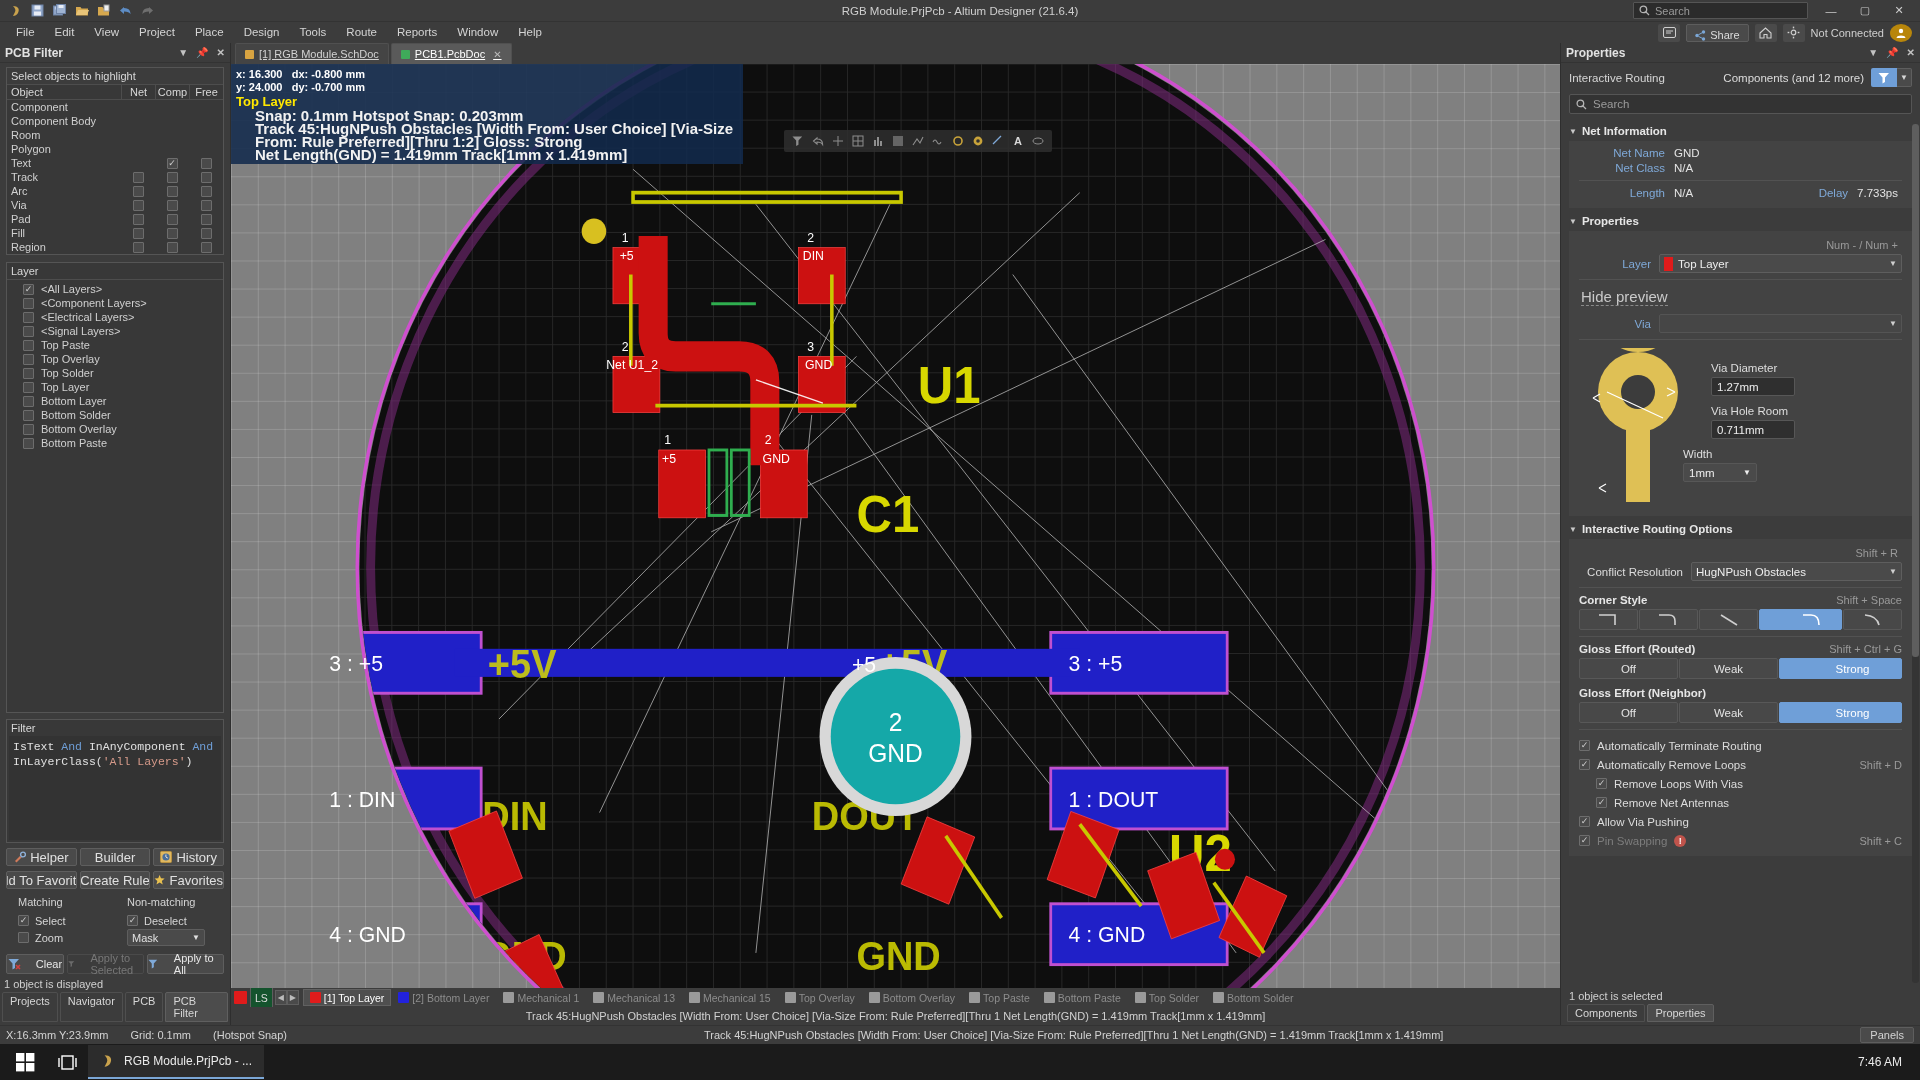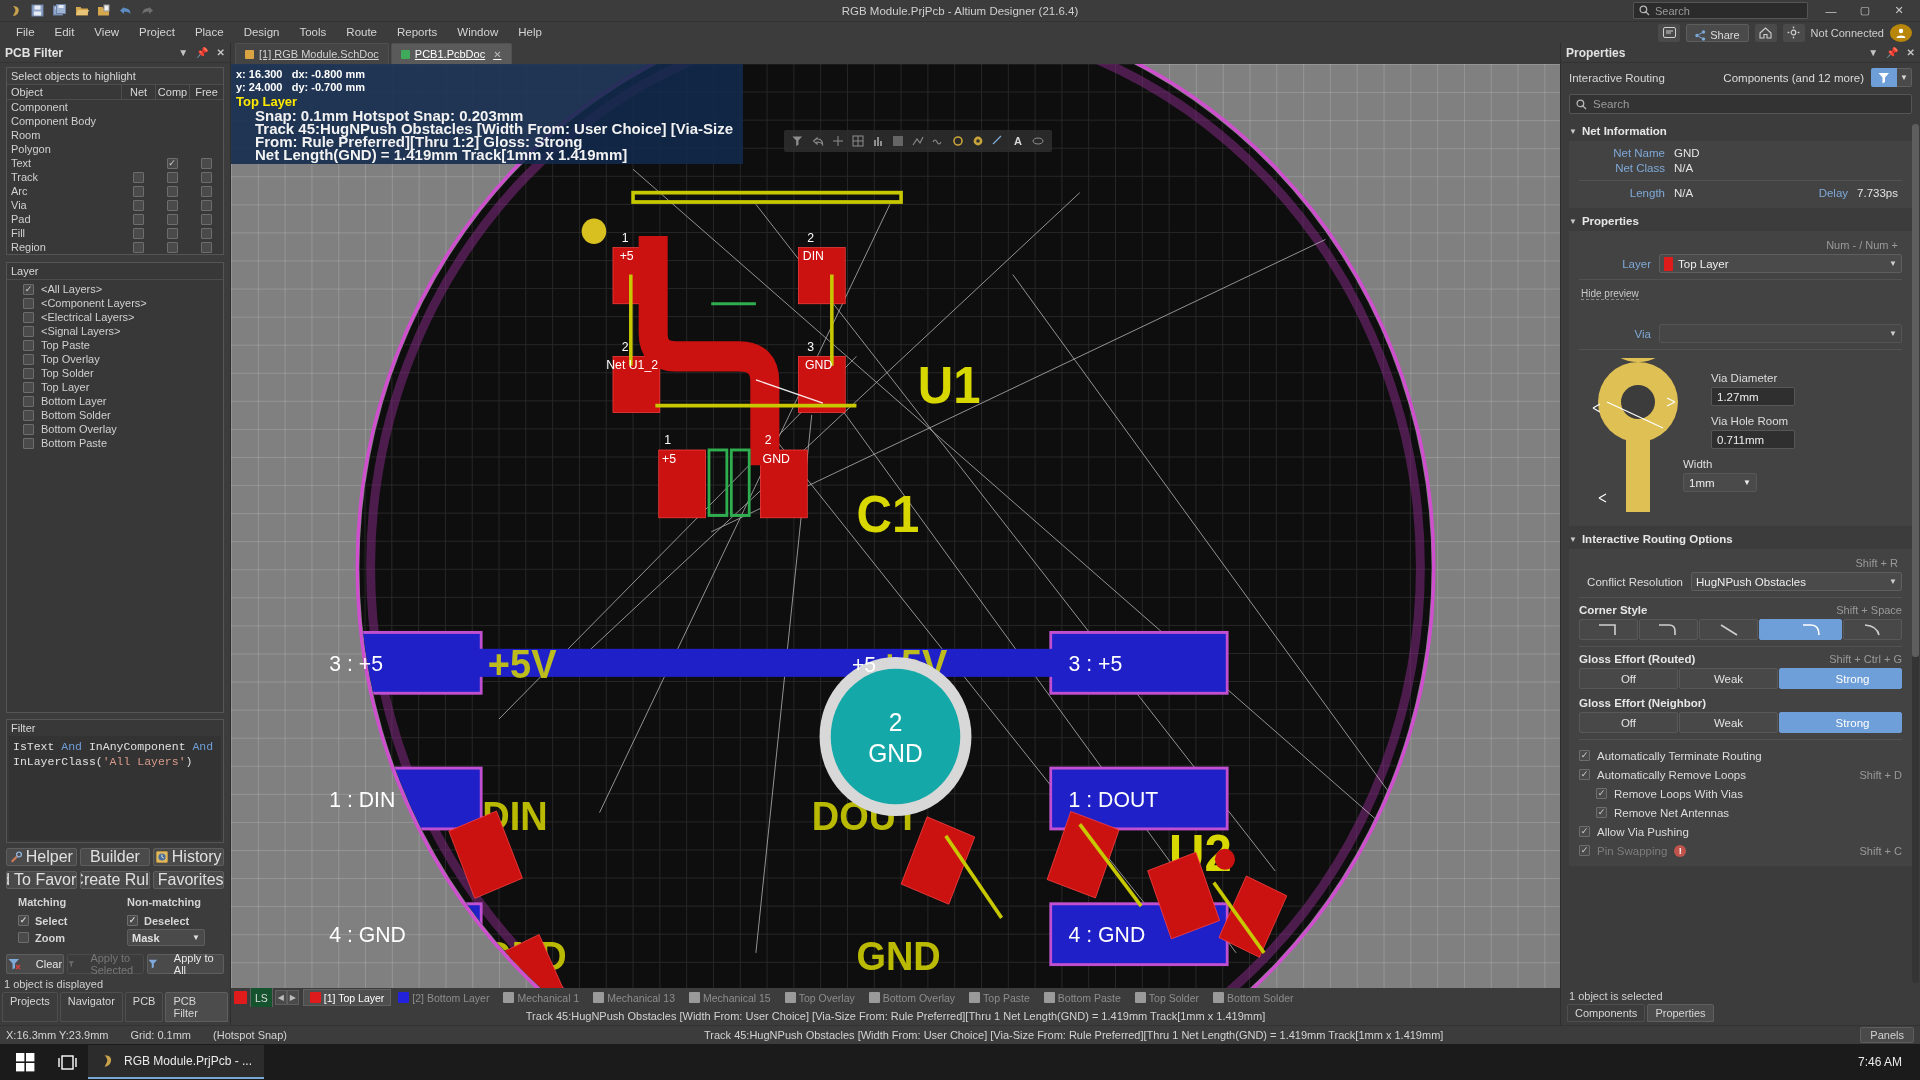--- a/index.html
+++ b/index.html
@@ -81,25 +81,25 @@
     flex:1; background:#333; margin:0 2px 2px 2px; padding:3px 4px;
     font-family:"Liberation Mono","DejaVu Sans Mono",monospace; font-size:11.5px;
     color:#e0e0e0; line-height:15px;
   }
   .kw { color:#6f9fd8; }
   .str { color:#d69a8a; }
 
   .btnrow { display:flex; gap:3px; margin-top:5px; }
   .btn {
     flex:1; height:18px; background:#4a4a4a; border:1px solid #5e5e5e; border-radius:2px;
-    font-size:16px; color:#e0e0e0; display:flex; align-items:center; justify-content:center; gap:4px;
+    font-size:13px; color:#e0e0e0; display:flex; align-items:center; justify-content:center; gap:4px;
     overflow:hidden; white-space:nowrap;
   }
   .mrow { display:flex; margin-top:7px; font-size:11px; }
-  .mcol { flex:1;font-weight:bold; }
+  .mcol { flex:1; }
   .mcol .mtitle { color:#d4d4d4; padding-left:12px; margin-bottom:4px; }
   .mline { display:flex; align-items:center; gap:6px; padding-left:12px; height:17px; }
   .selbox {
     height:17px; background:#4a4a4a; border:1px solid #5e5e5e; width:78px; font-size:11px;
     display:flex; align-items:center; padding:0 4px; color:#e0e0e0; border-radius:2px;
   }
   .selbox .arr { margin-left:auto; font-size:8px; }
   .actrow { display:flex; gap:3px; margin-top:8px; }
   .abtn { height:20px; border:1px solid #5e5e5e; background:#4a4a4a; border-radius:2px;
           display:flex; align-items:center; justify-content:center; gap:15px; font-size:11px; color:#e8e8e8; }
@@ -167,21 +167,21 @@
   .hint { font-size:11px; color:#9a9a9a; text-align:right; padding:2px 4px 3px 0; }
   .rowline { display:flex; align-items:center; font-size:11.5px; margin-bottom:5px; }
   .rowline .lbl { color:#7fa9d8; width:72px; text-align:right; flex:0 0 72px; margin-right:8px; }
   .sel {
     flex:1; height:19px; background:#4a4a4a; border:1px solid #5e5e5e; border-radius:2px;
     display:flex; align-items:center; padding:0 4px; font-size:11.5px; color:#eee; gap:5px;
   }
   .sel .arr { margin-left:auto; font-size:8px; color:#cfcfcf; }
   .sel.disabled { background:#464646; color:#7a7a7a; border-color:#545454; }
   .layer-chip { width:9px; height:14px; background:#e01b1b; }
-  .hidepv { font-size:10px; color:#c9c9c9; border-bottom:1px dashed #8a8a8a; display:inline-block; margin:2px 0 24px 2px; }
+  .hidepv { font-size:15px; color:#c9c9c9; border-bottom:1px dashed #8a8a8a; display:inline-block; margin:2px 0 8px 2px; }
   .viaprev { display:flex; gap:14px; align-items:flex-start; padding:2px 0 4px 0; }
   .via-fields { padding-top:14px; }
   .fld-lbl { font-size:11.5px; color:#ddd; margin-bottom:3px; }
   .fld { width:84px; height:19px; background:#2f2f2f; border:1px solid #575757; border-radius:2px;
          display:flex; align-items:center; padding:0 5px; font-size:11.5px; color:#eee; margin-bottom:9px; }
   .fld.dd { background:#4a4a4a; width:74px; }
   .fld .arr { margin-left:auto; font-size:8px; }
   .seg { display:flex; gap:1px; margin-top:3px; }
   .seg > div { flex:1; height:21px; background:#484848; border:1px solid #585858; display:flex;
                align-items:center; justify-content:center; font-size:11.5px; color:#e2e2e2; border-radius:2px; }

